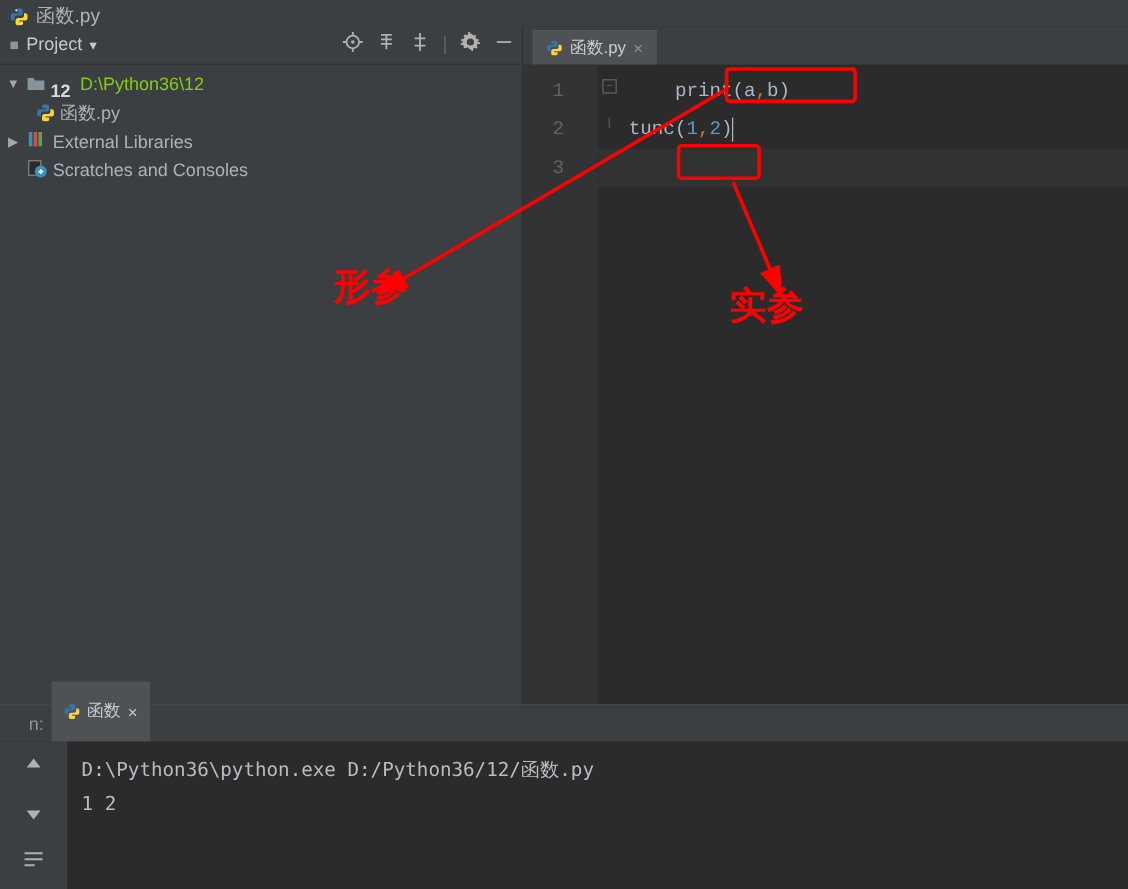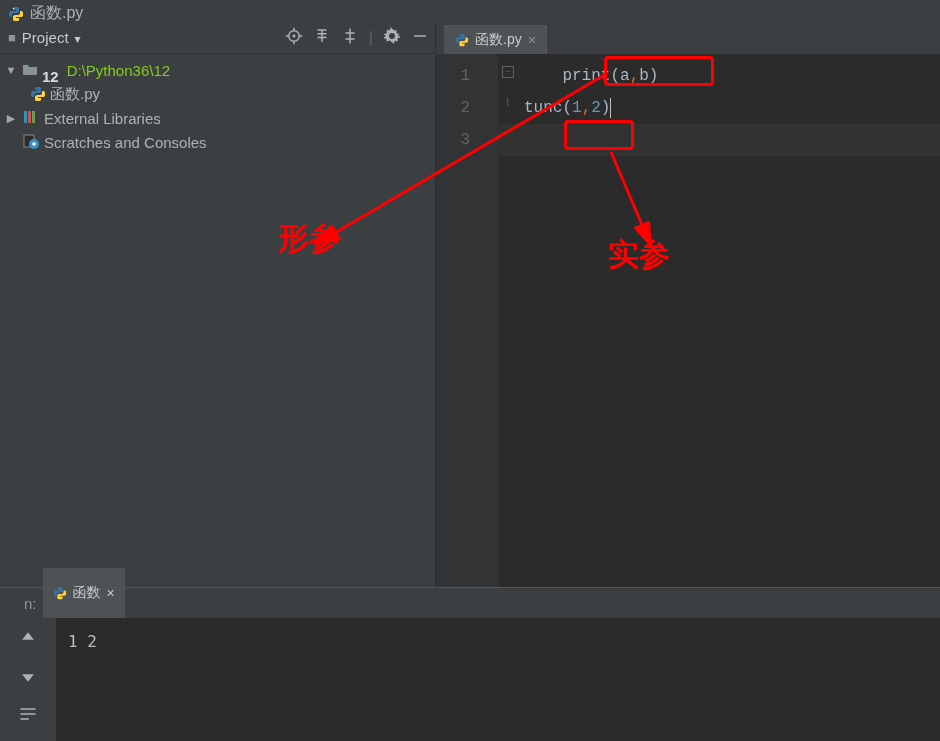--- a/index.html
+++ b/index.html
@@ -240,16 +240,17 @@
             <path d="M12 5l7 9H5z"></path>
           </svg></span>
       <span><svg viewBox="0 0 24 24">
             <path d="M12 19l-7-9h14z"></path>
           </svg></span>
       <span><svg viewBox="0 0 24 24">
             <path d="M3 6h18M3 12h18M3 18h10" stroke="#afb1b3" stroke-width="2" fill="none"></path>
           </svg></span>
     </div>
     <div class="console">
+      <div>D:\Python36\python.exe D:/Python36/12/函数.py</div>
       <div>1 2</div>
     </div>
   </div>
 </div>
 
 </body></html>

